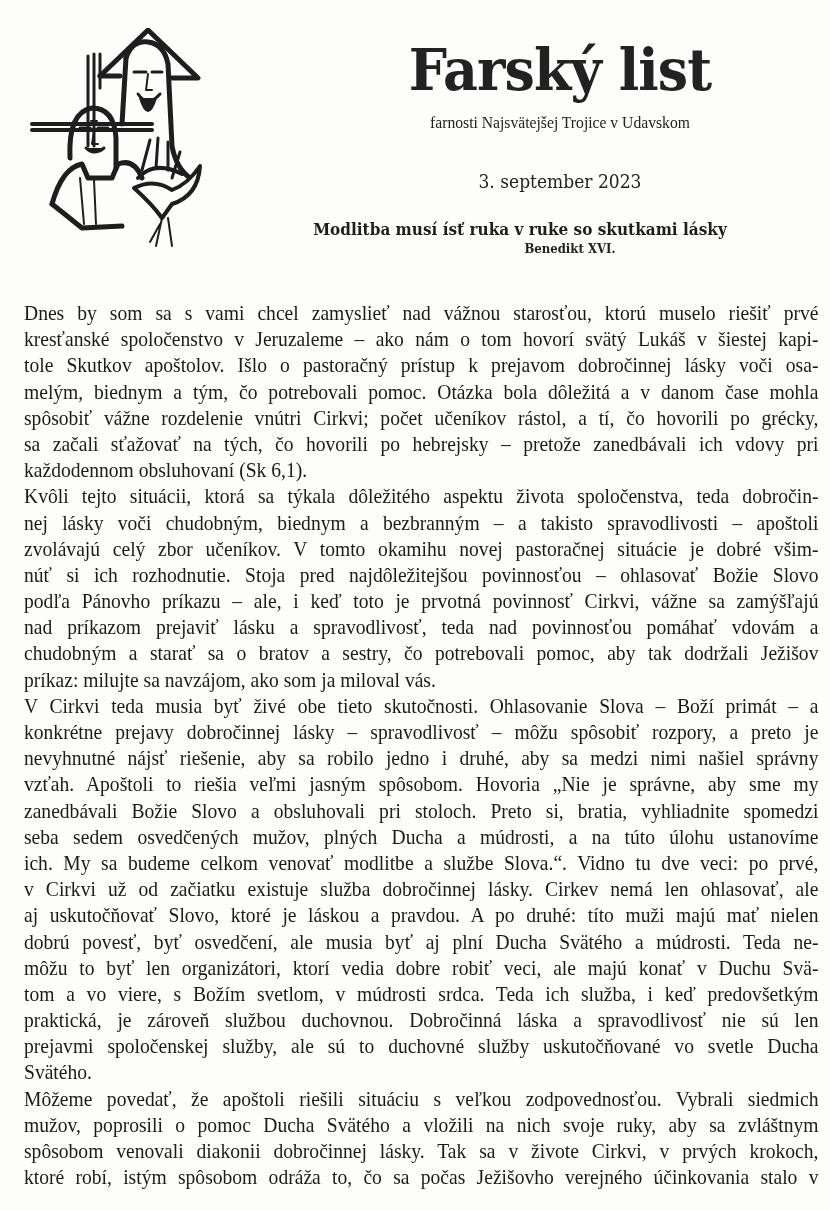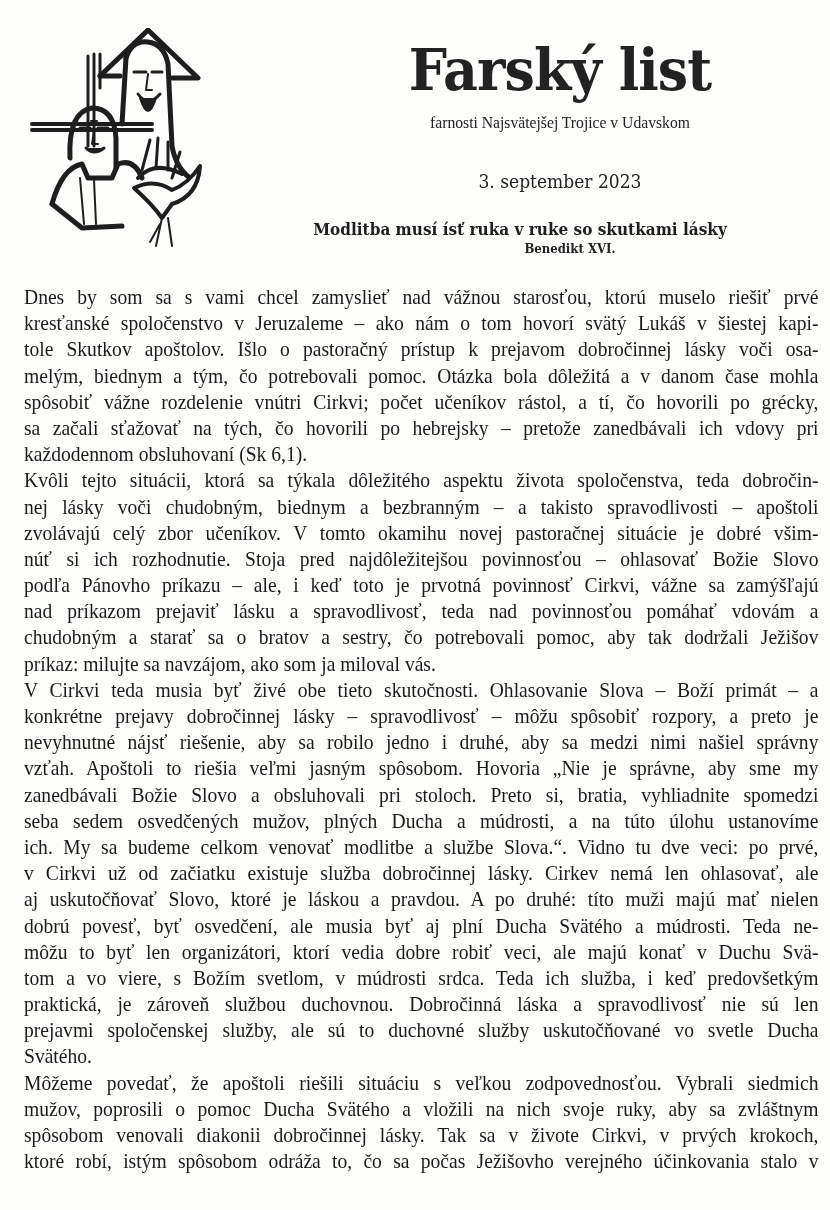--- a/index.html
+++ b/index.html
@@ -50,21 +50,21 @@
     position: absolute; left: 300px; top: 240px; width: 600px;
     text-align: center;
     font-family: "DejaVu Serif", serif;
     font-weight: bold;
     font-size: 13px; line-height: 18px; color: #222;
     transform: scaleX(0.9); transform-origin: left center;
   }
 
   
   .body-text {
-    position: absolute; left: 24px; top: 284px; width: 790px;
+    position: absolute; left: 24px; top: 300px; width: 790px;
   }
   .line {
     display: block;
     height: 26.2px; line-height: 26.2px;
     font-size: 21.5px;
     white-space: nowrap;
     text-align: justify;
     text-align-last: justify;
     width: 873px;            
     transform: scaleX(0.91);

